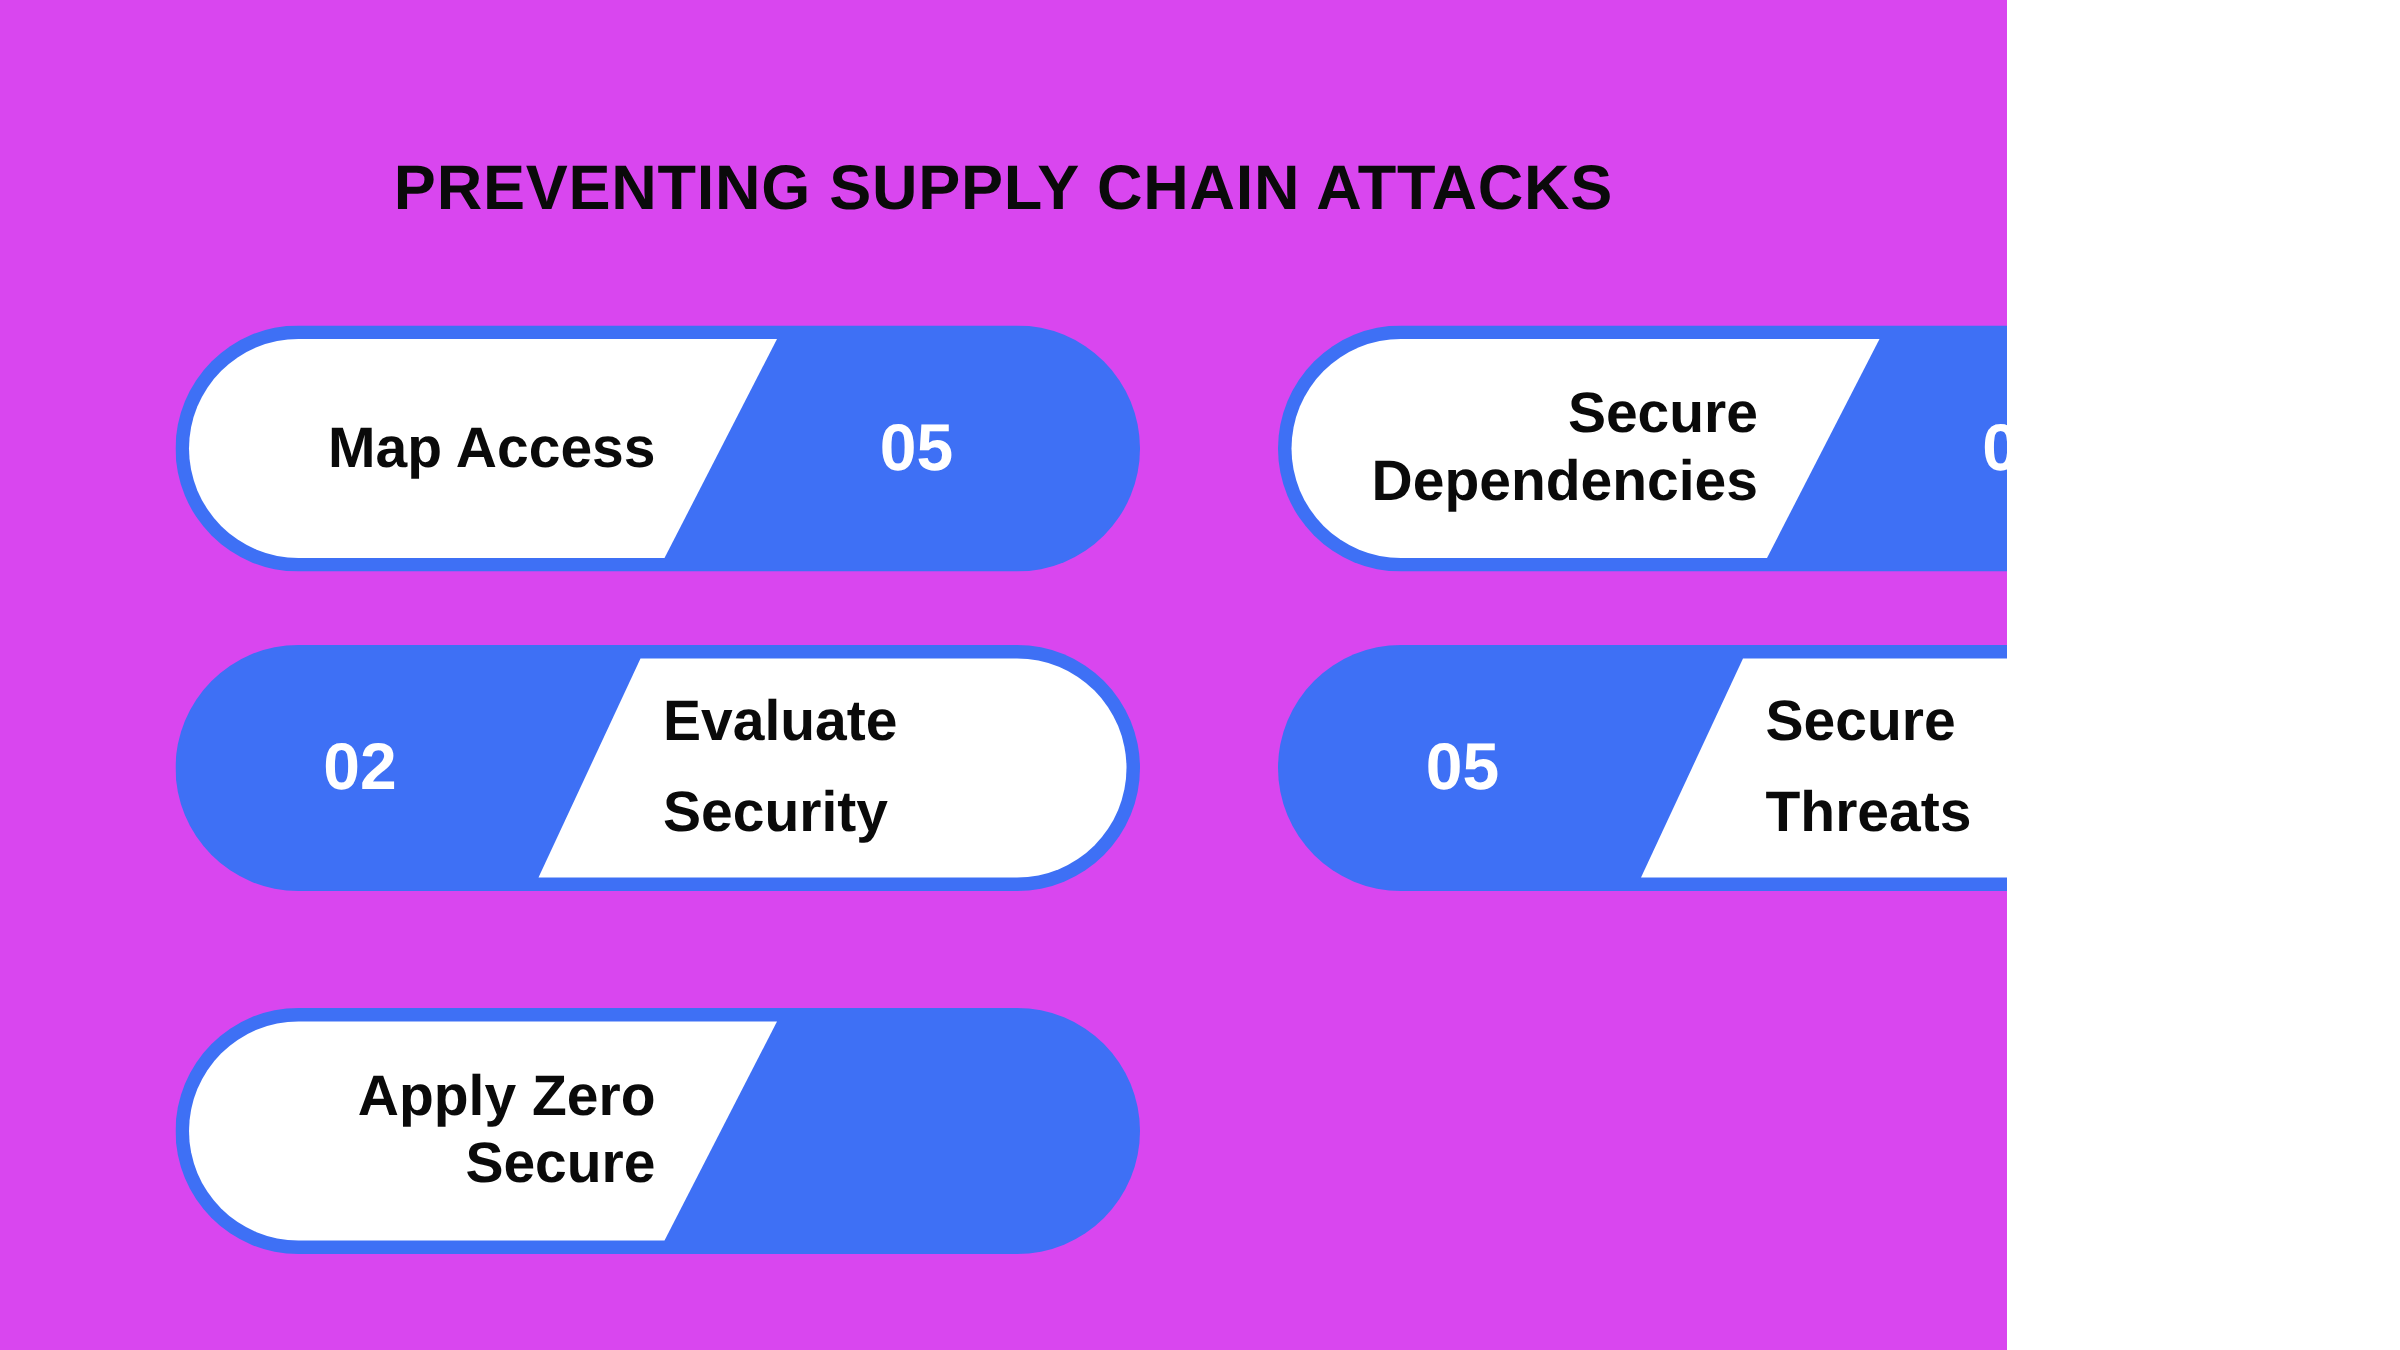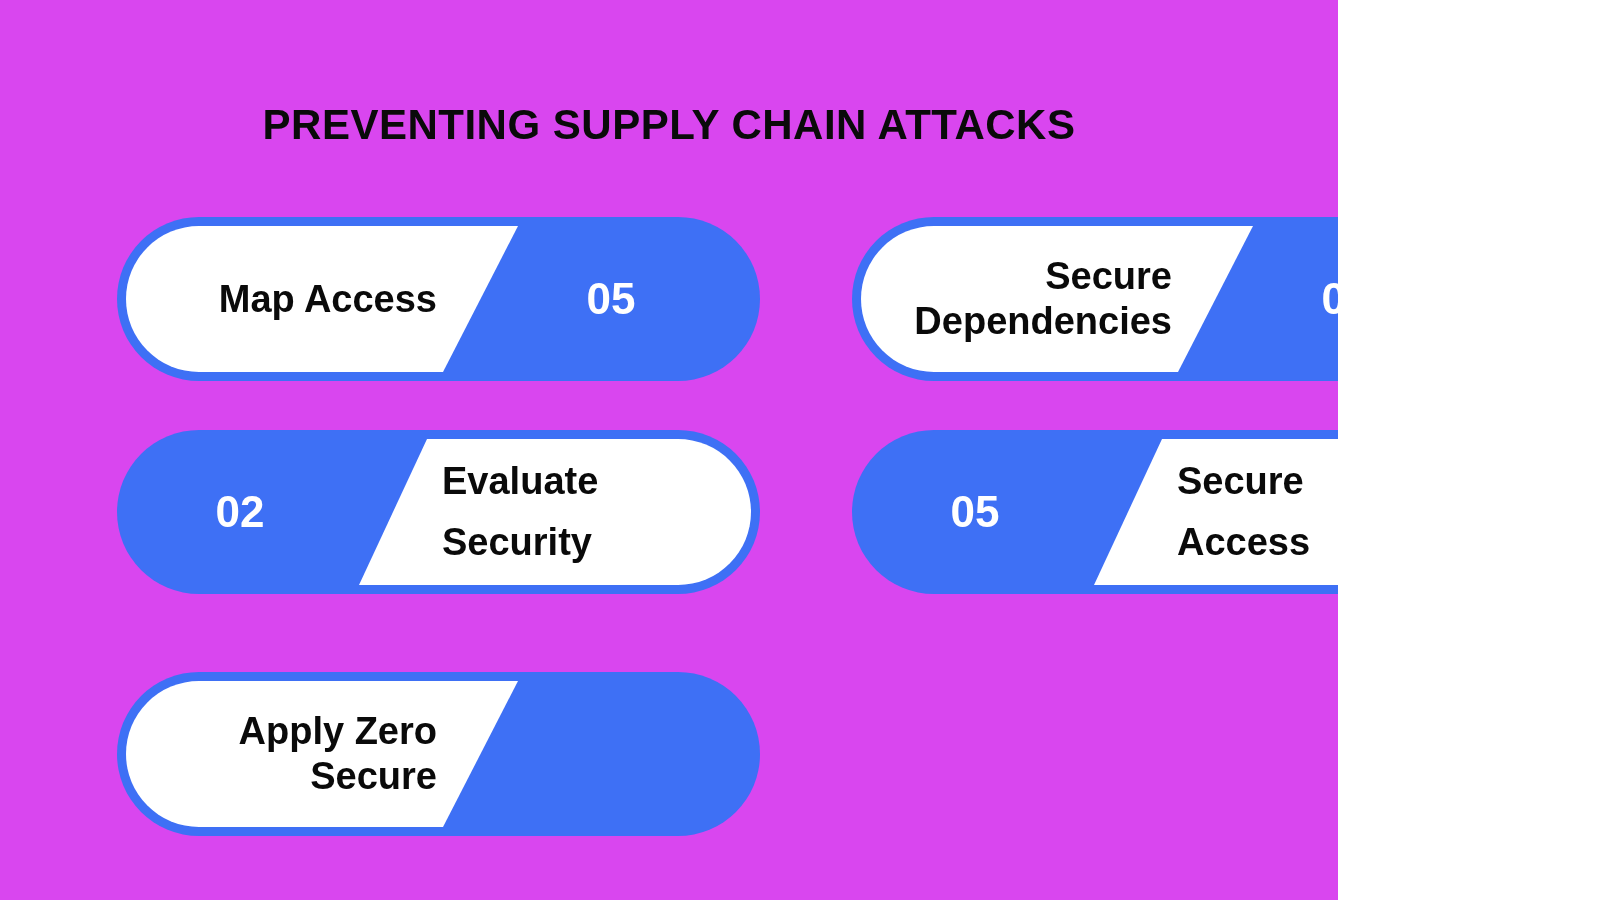--- a/index.html
+++ b/index.html
@@ -148,19 +148,19 @@
     <div class="num">04</div>
   </div>
 
   <div class="pill num-left pos-r2c2">
     <svg class="pill-bg" viewBox="0 0 643 164" preserveAspectRatio="none" aria-hidden="true">
       <rect x="0" y="0" width="643" height="164" rx="82" ry="82" fill="#3E70F5"></rect>
       <path d="M 310 9 L 561 9 A 73 73 0 0 1 561 155 L 242 155 Z" fill="#ffffff"></path>
     </svg>
     <div class="label">
       <div>Secure</div>
-      <div>Access</div>
+      <div>Threats</div>
     </div>
     <div class="num">05</div>
   </div>
 
 
 </div>
 
 </body></html>

